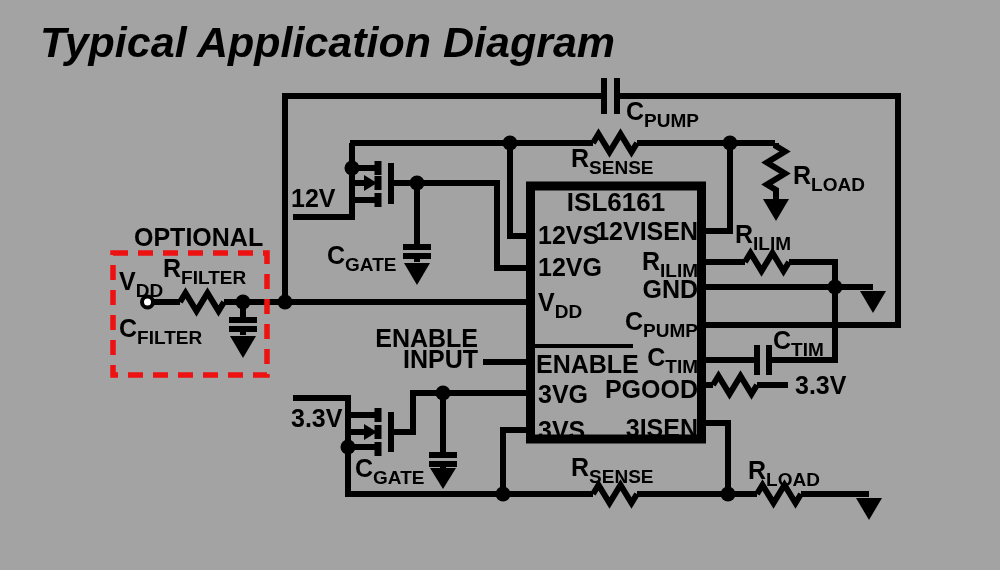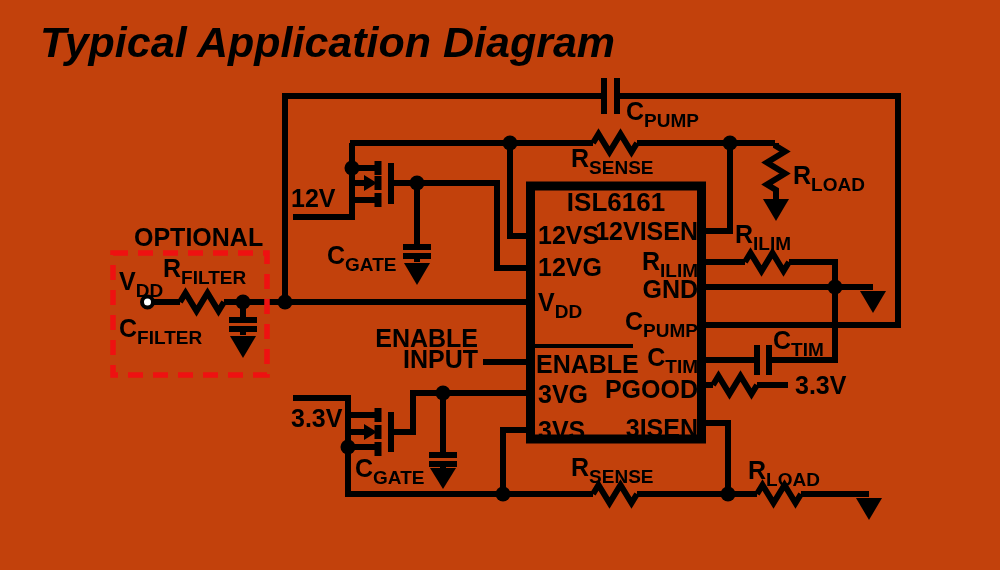--- a/index.html
+++ b/index.html
@@ -1,16 +1,16 @@
 <!DOCTYPE html>
 <html><head>
 <meta charset="utf-8">
 <style>
   html,body{margin:0;padding:0;background:#ffffff;}
-  .stage{position:relative;width:1000px;height:570px;background:#c2410c;overflow:hidden;}
+  .stage{position:relative;width:1000px;height:570px;background:#a3a3a3;overflow:hidden;}
   svg{display:block;}
   svg text{font-family:"Liberation Sans",sans-serif;fill:#000;font-weight:bold;}
   .title-text{font-size:43px;font-style:italic;}
   .lbl{font-size:25px;}
   .sub{font-size:19px;}
   .icname{font-size:26px;}
   .wire{stroke:#000;stroke-width:6;fill:none;stroke-linejoin:miter;stroke-miterlimit:10;}
   .thick{stroke:#000;stroke-width:7;fill:none;}
   .plate{stroke:#000;stroke-width:6;fill:none;}
   .fillblk{fill:#000;stroke:none;}

